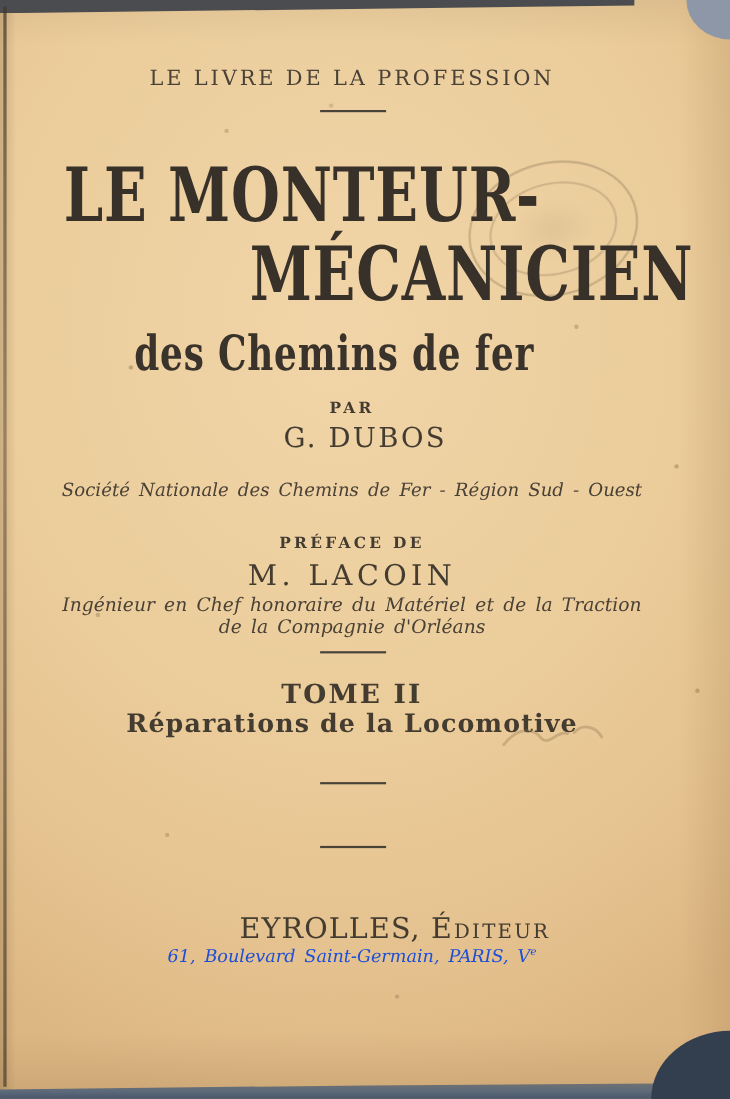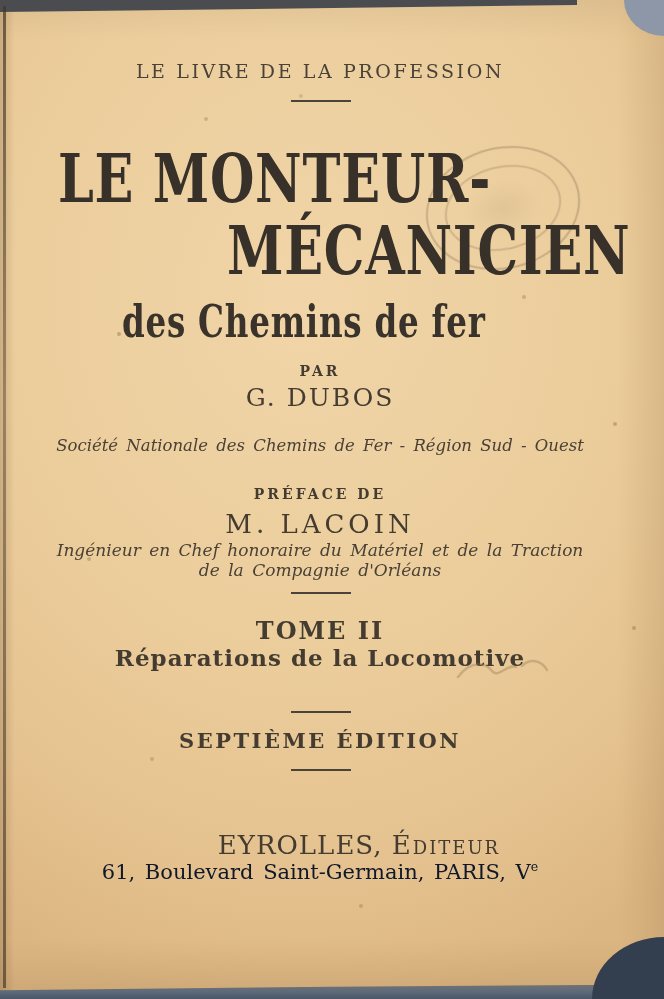--- a/index.html
+++ b/index.html
@@ -53,34 +53,34 @@
   .series { top:62px; font-size:19px; letter-spacing:2.6px; color:#4a4237; }
 
   .title { position:absolute; font-weight:bold; font-size:68px; line-height:1; color:#37312a;
     transform-origin:0 0; white-space:nowrap; letter-spacing:1px; }
   .t1 { left:58px;  top:144px; transform:scaleX(.75); }
   .t2 { left:227px; top:216px; transform:scaleX(.75); }
   .subtitle { position:absolute; left:122px; top:300px; font-weight:bold; font-size:44px; line-height:1;
     color:#3a332b; transform:scaleX(.74); transform-origin:0 0; white-space:nowrap; letter-spacing:1px; }
 
   .par    { top:364px; font-size:14px; font-weight:bold; letter-spacing:3px; }
-  .author { top:385px; font-size:25px; letter-spacing:2px; }
+  .author { top:385px; font-size:25px; letter-spacing:2px;padding-left:12px; }
   .ital   { font-style:italic; word-spacing:3px; color:#4a4136; }
   .auth1  { top:422px; font-size:17px; }
   .auth2  { top:438px; font-size:16.5px; }
   .preflabel { top:487px; font-size:14px; font-weight:bold; letter-spacing:3px; }
   .prefname  { top:511px; font-size:26px; letter-spacing:4px; }
   .pref1  { top:542px; font-size:17px; }
   .pref2  { top:562px; font-size:17px; }
   .tome   { top:619px; font-size:24px; font-weight:bold; letter-spacing:2px; }
   .subject{ top:646px; font-size:23px; font-weight:bold; letter-spacing:1px; }
   .edition{ top:730px; font-size:21px; font-weight:bold; letter-spacing:2.5px; }
   .publisher { top:832px; font-size:26px; letter-spacing:1px;margin-left:39px; }
   .publisher .role { font-variant:small-caps; letter-spacing:2px; }
-  .address { top:861px; font-size:21px; word-spacing:3px; color:#0f172a; }
+  .address { top:861px; font-size:16px; font-style:italic; word-spacing:3px; color:#1d4ed8; }
   .address sup { font-size:.6em; vertical-align:super; }
 
   .rule { position:absolute; left:291px; width:60px; height:2px; background:#4a433a; }
   .rule1 { top:100px; } .rule2 { top:592px; } .rule3 { top:711px; } .rule4 { top:769px; }
 </style>
 </head>
 <body>
 
 <div class="scan">
   <div class="paper"></div>
@@ -113,21 +113,20 @@
   <div class="rule rule2"></div>
 
   <div class="cl tome">TOME II</div>
   <div class="cl subject">Réparations de la Locomotive</div>
 
   <svg class="pencil" width="100" height="45" viewBox="0 0 100 45">
     <path d="M6 32 C 20 14, 34 18, 40 26 C 46 34, 56 18, 64 22 M 70 21 C 78 12, 90 16, 95 25" stroke="rgba(135,110,75,0.45)" stroke-width="2.5" fill="none" stroke-linecap="round"></path>
   </svg>
 
   <div class="rule rule3"></div>
-  <div class="cl edition">SEPTIÈME ÉDITION</div>
   <div class="rule rule4"></div>
 
   <div class="cl publisher"><span>EYROLLES, </span><span class="role">Éditeur</span></div>
   <div class="cl address"><span>61, Boulevard Saint-Germain, PARIS, V</span><sup>e</sup></div>
 
   <div class="bottomband"></div>
   <div class="corner-br"></div>
 </div>
 
 </body></html>

